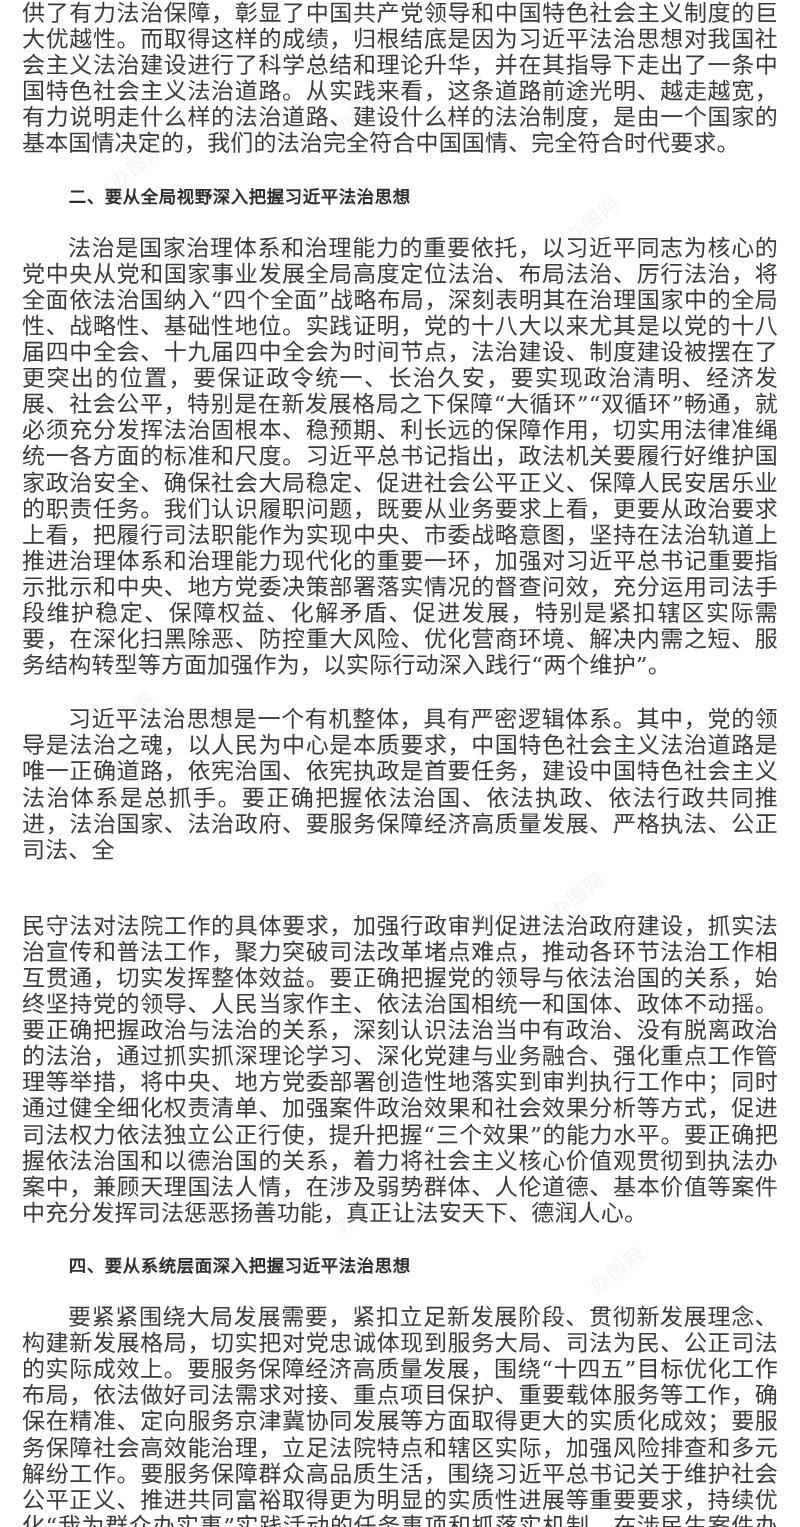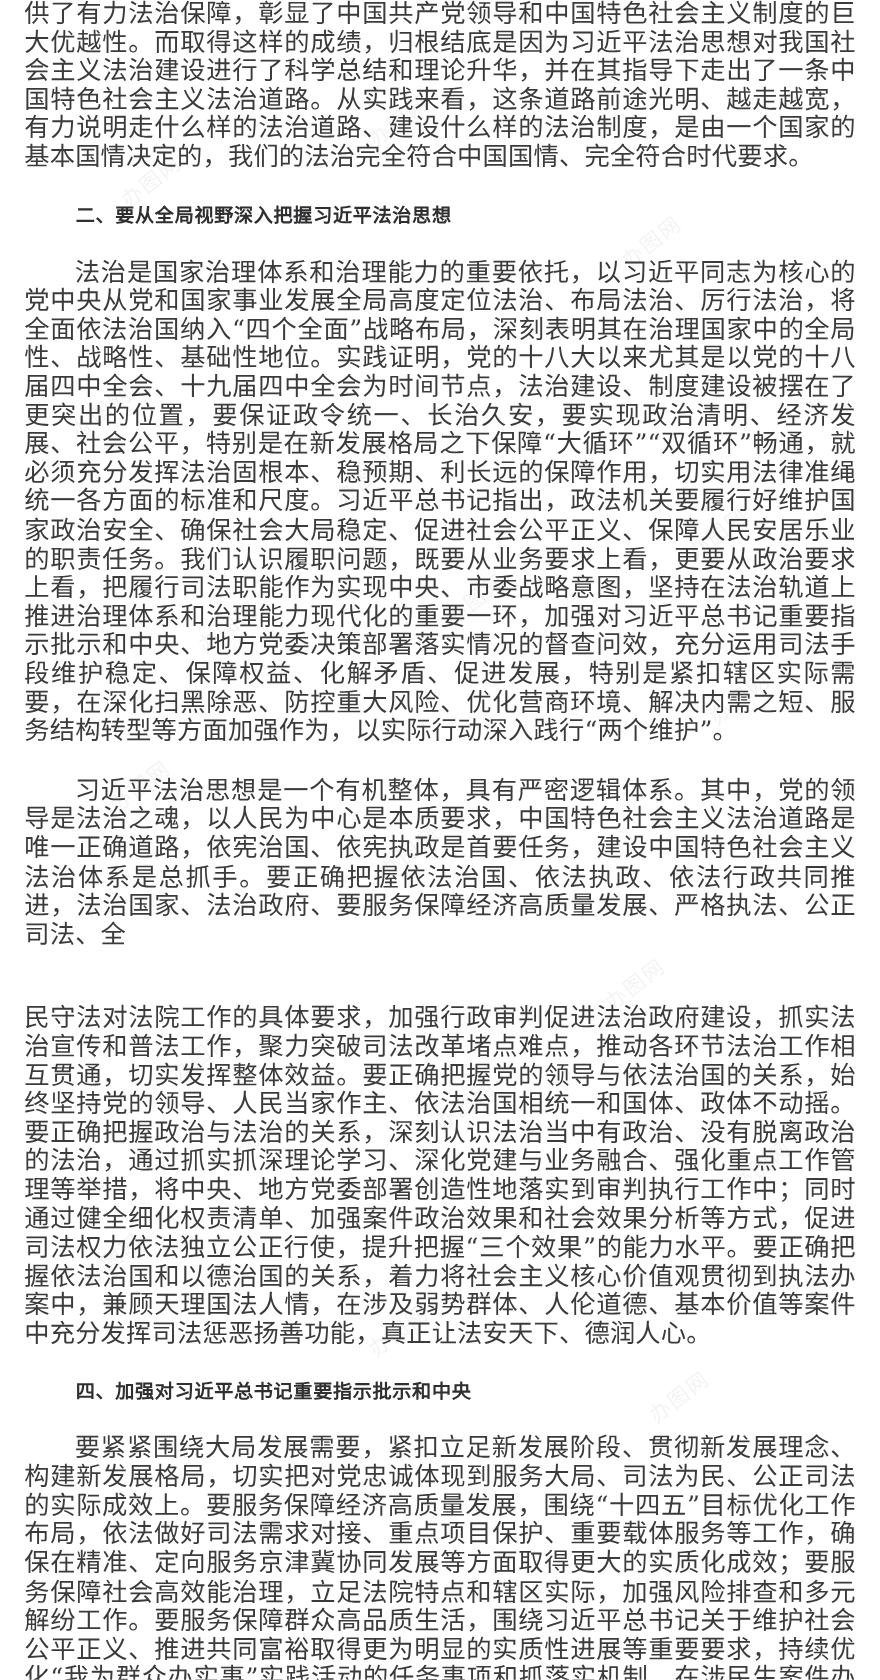--- a/index.html
+++ b/index.html
@@ -131,21 +131,21 @@
     <div class="gap-sm"></div>
 
     <p class="para">习近平法治思想是一个有机整体，具有严密逻辑体系。其中，党的领导是法治之魂，以人民为中心是本质要求，中国特色社会主义法治道路是唯一正确道路，依宪治国、依宪执政是首要任务，建设中国特色社会主义法治体系是总抓手。要正确把握依法治国、依法执政、依法行政共同推进，法治国家、法治政府、要服务保障经济高质量发展、严格执法、公正司法、全</p>
 
     <div class="page-break-gap"></div>
 
     <p class="para continued">民守法对法院工作的具体要求，加强行政审判促进法治政府建设，抓实法治宣传和普法工作，聚力突破司法改革堵点难点，推动各环节法治工作相互贯通，切实发挥整体效益。要正确把握党的领导与依法治国的关系，始终坚持党的领导、人民当家作主、依法治国相统一和国体、政体不动摇。要正确把握政治与法治的关系，深刻认识法治当中有政治、没有脱离政治的法治，通过抓实抓深理论学习、深化党建与业务融合、强化重点工作管理等举措，将中央、地方党委部署创造性地落实到审判执行工作中；同时通过健全细化权责清单、加强案件政治效果和社会效果分析等方式，促进司法权力依法独立公正行使，提升把握“三个效果”的能力水平。要正确把握依法治国和以德治国的关系，着力将社会主义核心价值观贯彻到执法办案中，兼顾天理国法人情，在涉及弱势群体、人伦道德、基本价值等案件中充分发挥司法惩恶扬善功能，真正让法安天下、德润人心。</p>
 
     <div class="gap-md"></div>
 
-    <h2 class="heading">四、加强对习近平总书记重要指示批示和中央</h2>
+    <h2 class="heading">四、要从系统层面深入把握习近平法治思想</h2>
 
     <div class="gap-sm"></div>
 
     <p class="para">要紧紧围绕大局发展需要，紧扣立足新发展阶段、贯彻新发展理念、构建新发展格局，切实把对党忠诚体现到服务大局、司法为民、公正司法的实际成效上。要服务保障经济高质量发展，围绕“十四五”目标优化工作布局，依法做好司法需求对接、重点项目保护、重要载体服务等工作，确保在精准、定向服务京津冀协同发展等方面取得更大的实质化成效；要服务保障社会高效能治理，立足法院特点和辖区实际，加强风险排查和多元解纷工作。要服务保障群众高品质生活，围绕习近平总书记关于维护社会公平正义、推进共同富裕取得更为明显的实质性进展等重要要求，持续优化“我为群众办实事”实践活动的任务事项和抓落实机制，在涉民生案件办理、执行工作攻坚、一站式诉讼服务等方面为群众排忧解难；同时适应高质量发展要求，在依法维护市场交易、服务消费升级、促进乡村振兴等方面拿出更多实招硬招，让人民群众的司法获得感成色更足。</p>
 
     <div class="gap-md"></div>
 
 
     <div class="tail-space"></div>
 

